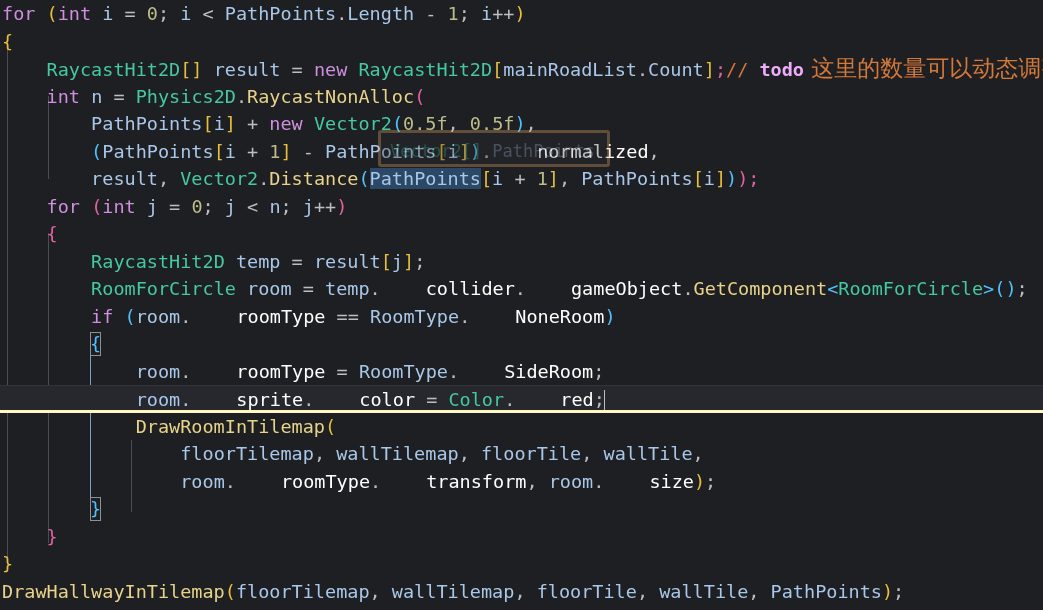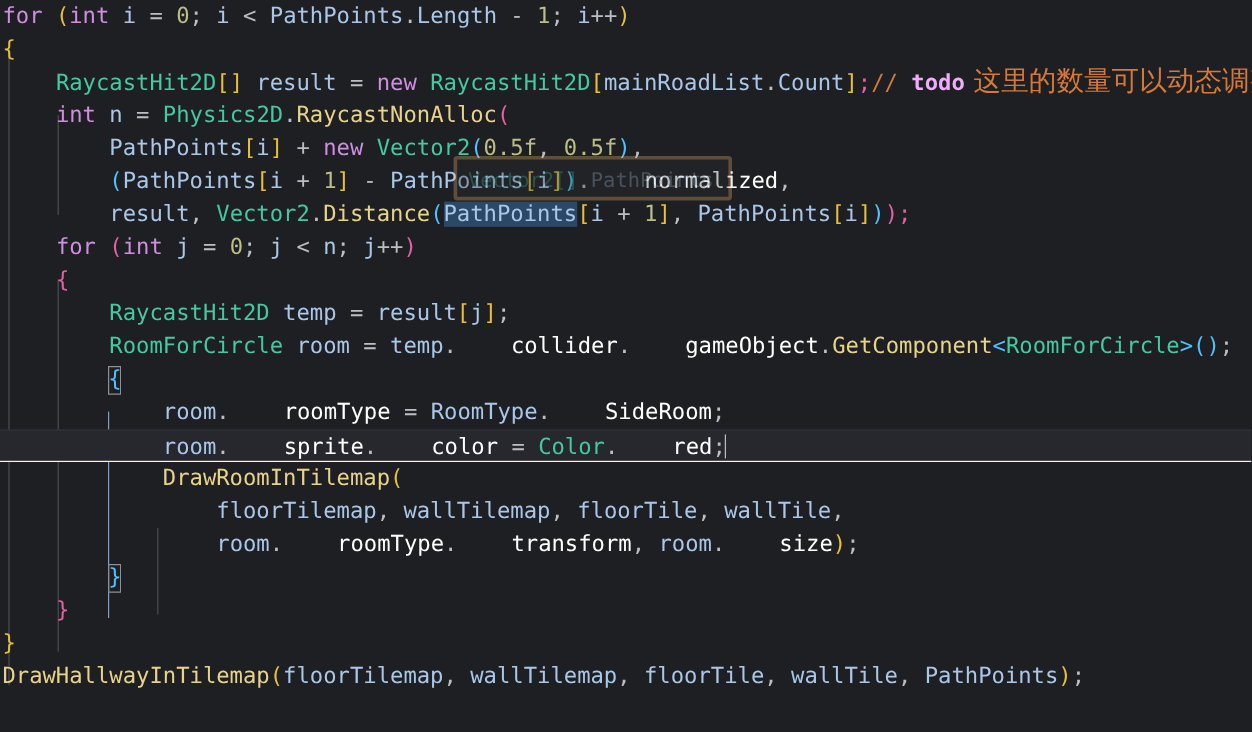--- a/index.html
+++ b/index.html
@@ -16,21 +16,21 @@
     position:relative;
     height:27.5px;line-height:27.5px;
     font-size:18.5px;
     white-space:pre;
     padding-left:2px;
     box-sizing:border-box;
   }
   .line.current{
     background:#26282e;
     border-top:1px solid #313438;
-    border-bottom:1px solid #fef9c3;
+    border-bottom:3px solid #fef9c3;
     height:27.5px;
   }
   
   .kw      {color:#cf8ee0;}
   .type    {color:#44c9a0;}
   .ident   {color:#a9c7e8;}
   .field   {color:#ffffff;padding-left:45px;}
   .method  {color:#e8d38a;}
   .num     {color:#bdbd8a;}
   .punct   {color:#bcbec4;}
@@ -105,20 +105,21 @@
   <div class="line"><span class="punct">        </span><span class="ident">result</span><span class="punct">, </span><span class="type">Vector2</span><span class="punct">.</span><span class="method">Distance</span><span class="br2">(</span><span class="ident sel">PathPoints</span><span class="sq">[</span><span class="ident">i</span><span class="op"> + </span><span class="num">1</span><span class="sq">]</span><span class="punct">, </span><span class="ident">PathPoints</span><span class="sq">[</span><span class="ident">i</span><span class="sq">]</span><span class="br2">)</span><span class="br1">)</span><span class="br1">;</span></div>
 
   <div class="line"><span class="punct">    </span><span class="kw">for</span><span class="punct"> </span><span class="br1">(</span><span class="kw">int</span><span class="punct"> </span><span class="ident">j</span><span class="op"> = </span><span class="num">0</span><span class="punct">; </span><span class="ident">j</span><span class="op"> &lt; </span><span class="ident">n</span><span class="punct">; </span><span class="ident">j</span><span class="op">++</span><span class="br1">)</span></div>
 
   <div class="line"><span class="punct">    </span><span class="br1">{</span></div>
 
   <div class="line"><span class="punct">        </span><span class="type">RaycastHit2D</span><span class="punct"> </span><span class="ident">temp</span><span class="op"> = </span><span class="ident">result</span><span class="sq">[</span><span class="ident">j</span><span class="sq">]</span><span class="punct">;</span></div>
 
   <div class="line"><span class="punct">        </span><span class="type">RoomForCircle</span><span class="punct"> </span><span class="ident">room</span><span class="op"> = </span><span class="ident">temp</span><span class="punct">.</span><span class="field">collider</span><span class="punct">.</span><span class="field">gameObject</span><span class="punct">.</span><span class="method">GetComponent</span><span class="br2">&lt;</span><span class="type">RoomForCircle</span><span class="br2">&gt;</span><span class="br2">()</span><span class="punct">;</span></div>
 
+  <div class="line"><span class="punct">        </span><span class="kw">if</span><span class="punct"> </span><span class="br2">(</span><span class="ident">room</span><span class="punct">.</span><span class="field">roomType</span><span class="op"> == </span><span class="ident">RoomType</span><span class="punct">.</span><span class="field">NoneRoom</span><span class="br2">)</span></div>
 
   <div class="line"><span class="punct">        </span><span class="bracehl">{</span></div>
 
   <div class="line"><span class="punct">            </span><span class="ident">room</span><span class="punct">.</span><span class="field">roomType</span><span class="op"> = </span><span class="ident">RoomType</span><span class="punct">.</span><span class="field">SideRoom</span><span class="punct">;</span></div>
 
   <div class="line current"><span class="punct">            </span><span class="ident">room</span><span class="punct">.</span><span class="field">sprite</span><span class="punct">.</span><span class="field">color</span><span class="op"> = </span><span class="type">Color</span><span class="punct">.</span><span class="field">red</span><span class="punct">;</span><span class="caret"></span></div>
 
   <div class="line"><span class="punct">            </span><span class="method">DrawRoomInTilemap</span><span class="br0">(</span></div>
 
   <div class="line"><span class="punct">                </span><span class="ident">floorTilemap</span><span class="punct">, </span><span class="ident">wallTilemap</span><span class="punct">, </span><span class="ident">floorTile</span><span class="punct">, </span><span class="ident">wallTile</span><span class="punct">,</span></div>

